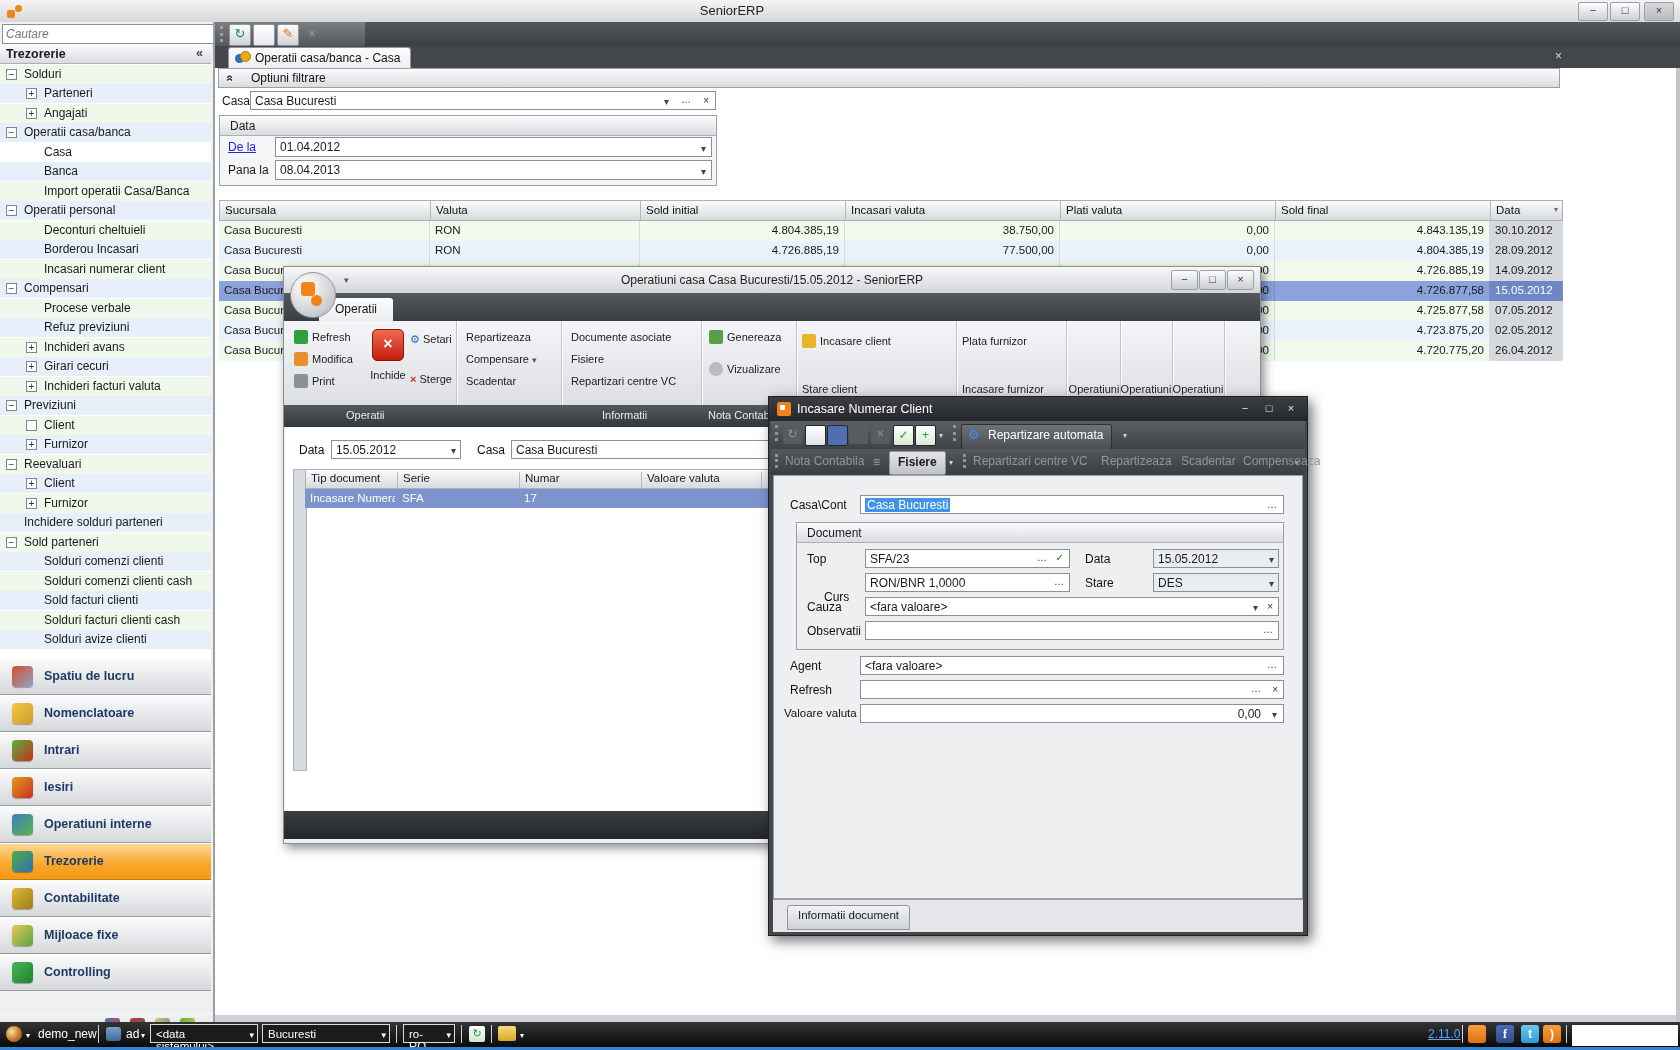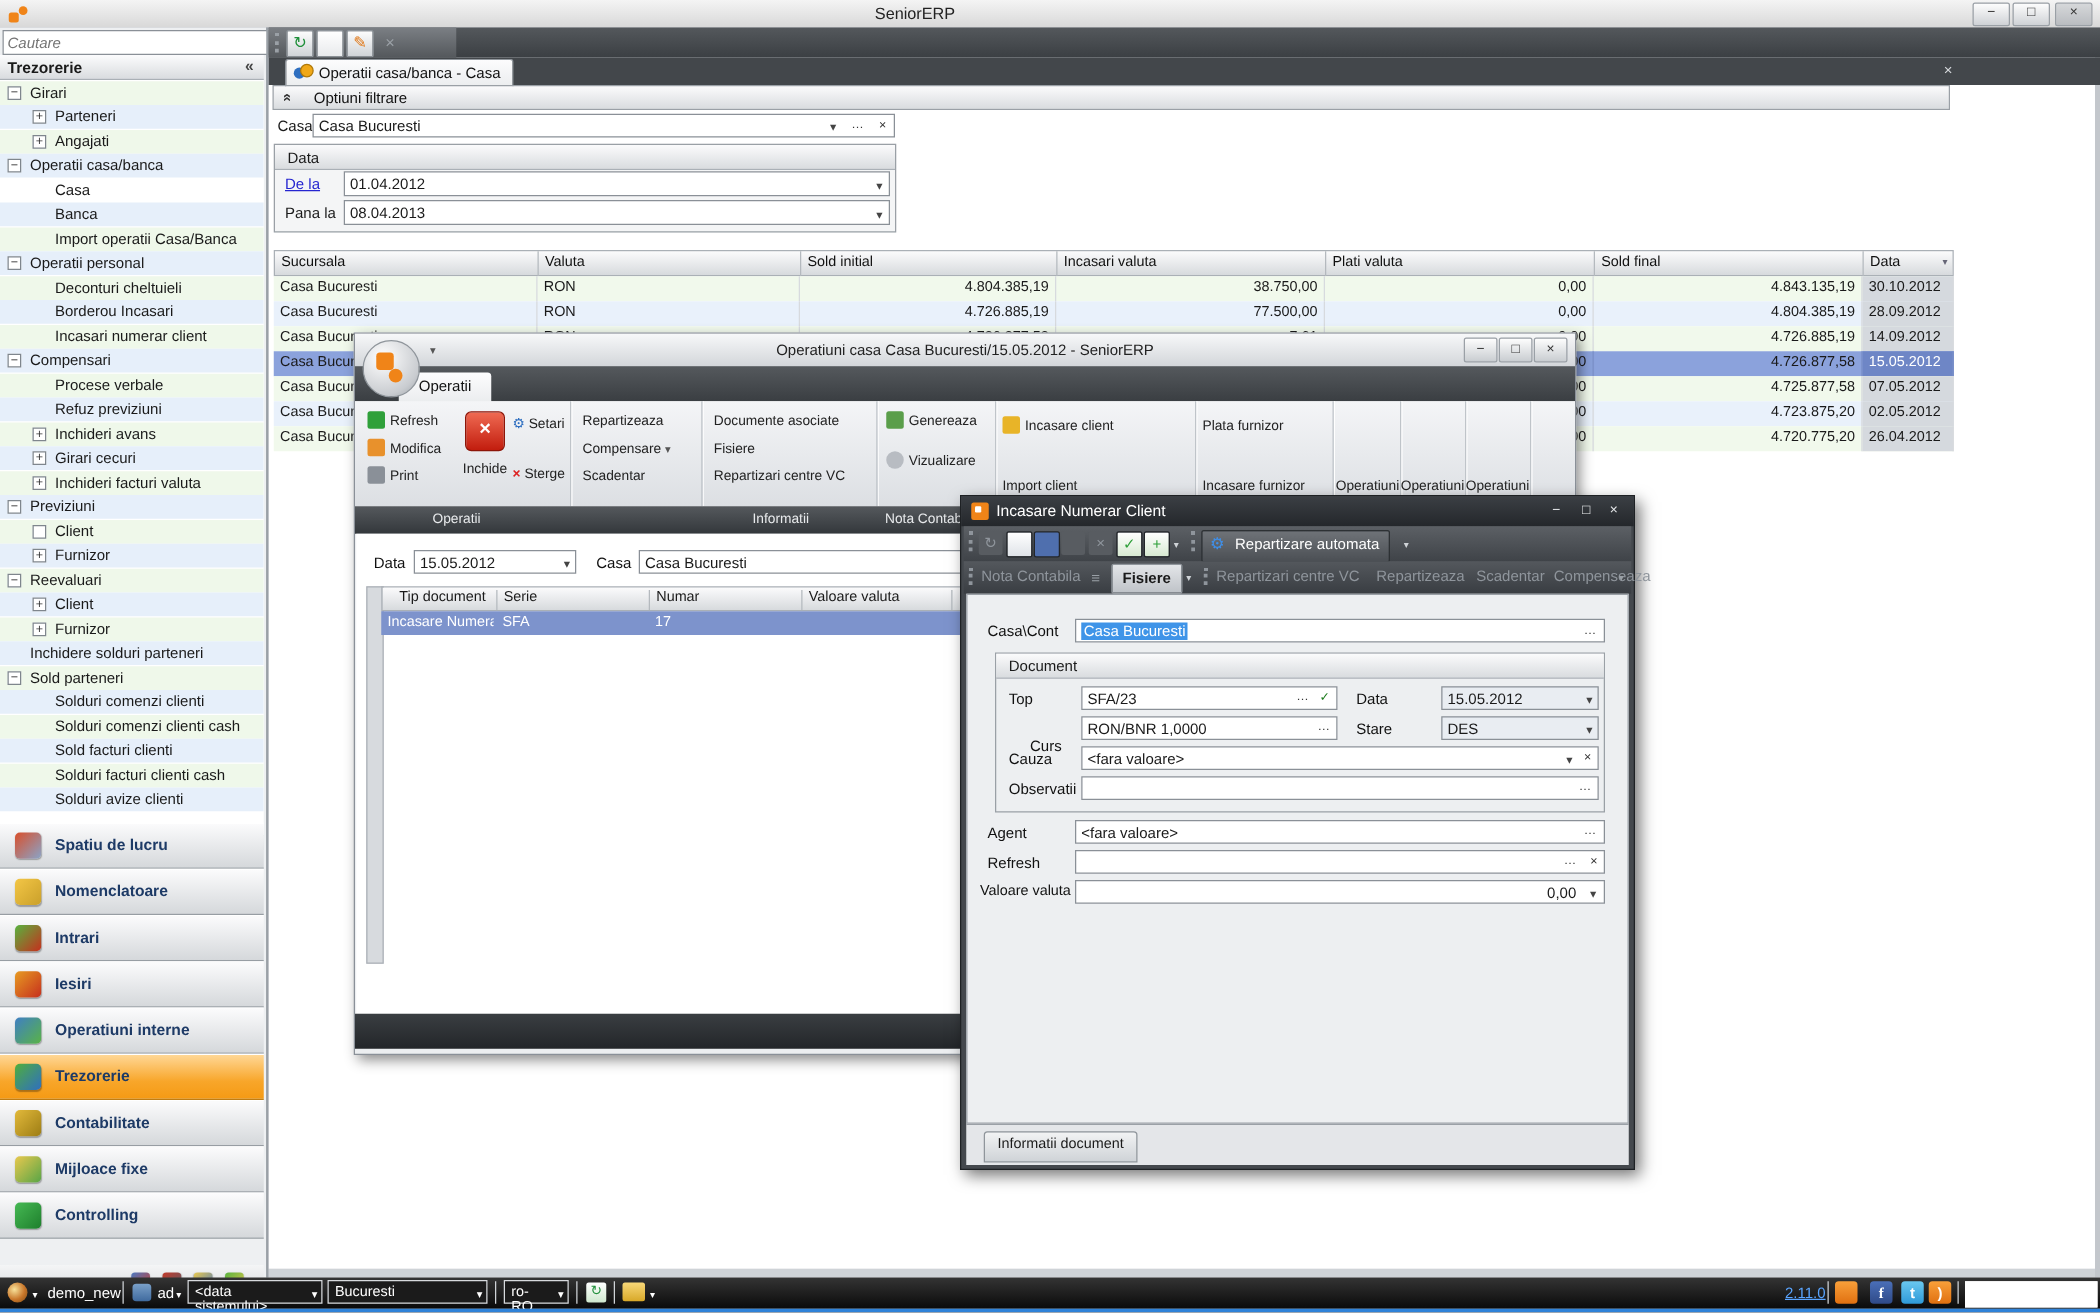--- a/index.html
+++ b/index.html
@@ -167,21 +167,21 @@
 
   <div class="ab sidebar">
     <input class="ab search" placeholder="Cautare" style="">
     <div class="ab panelhead">
       <span>Trezorerie</span>
       <span class="chev">«</span>
     </div>
     <div class="ab tree">
       <div class="trow g l0" style="top:1px">
           <span class="exp">−</span>
-          <span class="tlbl">Girari</span>
+          <span class="tlbl">Solduri</span>
         </div>
       <div class="trow b l1" style="top:20px">
           <span class="exp">+</span>
           <span class="tlbl">Parteneri</span>
         </div>
       <div class="trow g l1" style="top:40px">
           <span class="exp">+</span>
           <span class="tlbl">Angajati</span>
         </div>
       <div class="trow b l0" style="top:59px">
@@ -510,21 +510,21 @@
         <div class="ritem" style="left:10px;top:50px;">Repartizari centre VC</div>
       </div>
 
       <div class="rgrp" style="left:417px;width:95px;">
         <div class="ritem" style="left:8px;top:6px;"><span class="rico" style="background:#5a9e4a;"></span><span>Genereaza</span></div>
         <div class="ritem" style="left:8px;top:38px;"><span class="rico" style="background:#b8bcc2;border-radius:50%;"></span><span>Vizualizare</span></div>
       </div>
 
       <div class="rgrp" style="left:512px;width:160px;">
         <div class="ritem" style="left:6px;top:10px;"><span class="rico" style="background:#e8b428;"></span><span>Incasare client</span></div>
-        <div class="ritem" style="left:6px;top:58px;">Import client</div>
+        <div class="ritem" style="left:6px;top:58px;">Stare client</div>
       </div>
       <div class="rgrp" style="left:672px;width:110px;">
         <div class="ritem" style="left:6px;top:10px;">Plata furnizor</div>
         <div class="ritem" style="left:6px;top:58px;">Incasare furnizor</div>
       </div>
 
       <div class="rgrp" style="left:784px;width:52px;">
         <div class="ritem" style="left:0;top:58px;width:52px;text-align:center;">Operatiuni</div>
         </div>
       <div class="rgrp" style="left:836px;width:52px;">
@@ -547,21 +547,21 @@
         <span>15.05.2012</span>
         <span class="combo-arrow" style="right:4px;top:4px;">▾</span>
       </div>
       <span class="flbl" style="left:192px;top:16px;">Casa</span>
       <div class="field ab" style="left:226px;top:13px;width:300px;height:19px;">
         <span>Casa Bucuresti</span>
       </div>
 
       <div class="ab" style="left:8px;top:42px;width:12px;height:300px;background:#d7dade;border:1px solid #aab0b6;"></div>
       <div class="ghdr" style="left:20px;top:42px;width:944px;">
-        <span class="ghc" style="left:0;width:92px;text-align:center;">Tip document</span>
+        <span class="ghc" style="left:0;width:92px;">Tip document</span>
         <span class="ghc" style="left:92px;width:122px;">Serie</span>
         <span class="ghc" style="left:214px;width:122px;">Numar</span>
         <span class="ghc" style="left:336px;width:120px;">Valoare valuta</span>
       </div>
       <div class="ab" style="left:20px;top:62px;width:944px;height:19px;background:#7d93cc;color:#fff;font-size:11.5px;">
         <span class="ab" style="left:5px;top:3px;width:85px;overflow:hidden;white-space:nowrap;">Incasare Numera...</span>
         <span class="ab" style="left:97px;top:3px;">SFA</span>
         <span class="ab" style="left:219px;top:3px;">17</span>
       </div>
     </div>

